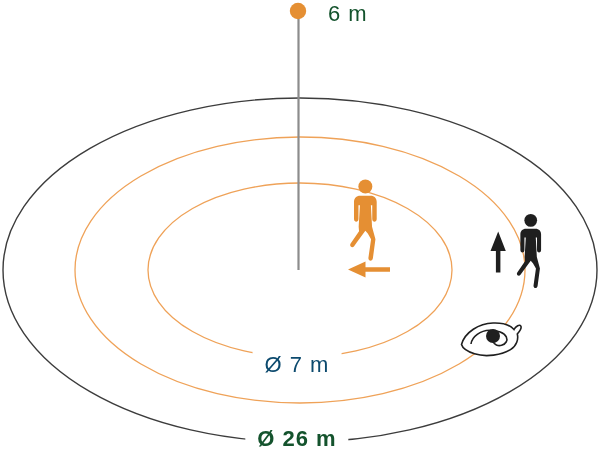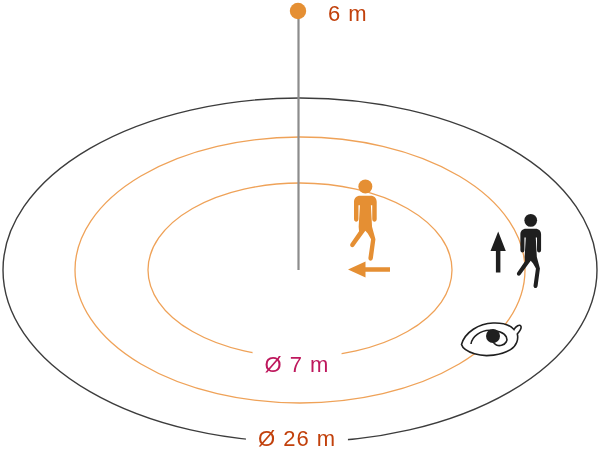--- a/index.html
+++ b/index.html
@@ -13,22 +13,22 @@
   .stage svg{position:absolute;left:0;top:0;}
   .lbl{
     position:absolute;
     font-size:22px;
     letter-spacing:1px;
     line-height:25px;
     background:#ffffff;
     white-space:nowrap;
   }
   .lbl.centered{transform:translateX(-50%);padding:0 12px;text-align:center;}
-  .lbl.orange{color:#be185d;}
-  .lbl.dark{color:#c2410c;}
+  .lbl.orange{color:#0c4a6e;}
+  .lbl.dark{color:#14532d;}
 </style>
 </head>
 <body>
 
 <div class="stage">
 
   <svg width="600" height="458" viewBox="0 0 600 458">
 
     <ellipse cx="300" cy="270" rx="297" ry="172" fill="none" stroke-width="1.4" stroke="#3C3C3C"></ellipse>
     <ellipse cx="300" cy="270" rx="225" ry="133" fill="none" stroke-width="1.3" stroke="#EFA258"></ellipse>
@@ -73,15 +73,15 @@
                C 33.4,22.4 34.8,20 37.4,19.2" fill="none" stroke-width="1.6" stroke="#1F1F1F"></path>
       <circle cx="34" cy="19" r="7" fill="#1F1F1F"></circle>
     </g>
   </svg>
 
   <div class="lbl dark" style="left:328px;top:1px;">6 m</div>
 
   <div class="lbl orange centered" style="left:297px;top:352px;">Ø 7 m</div>
 
 
-  <div class="lbl dark centered" style="left:297px;top:426px;">Ø 26 m</div>
+  <div class="lbl dark centered" style="left:297px;top:426px;font-weight:bold;">Ø 26 m</div>
 
 </div>
 
 </body></html>

